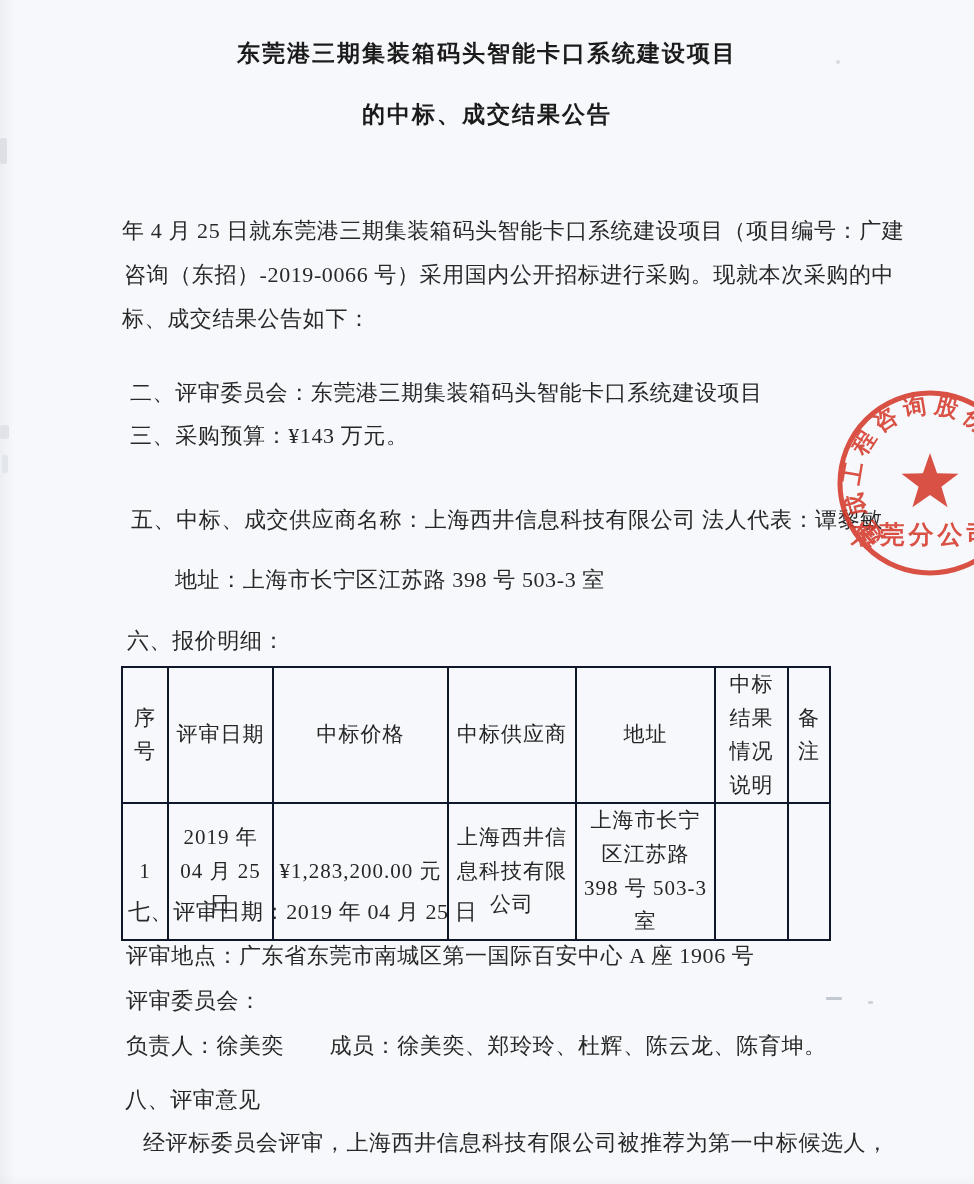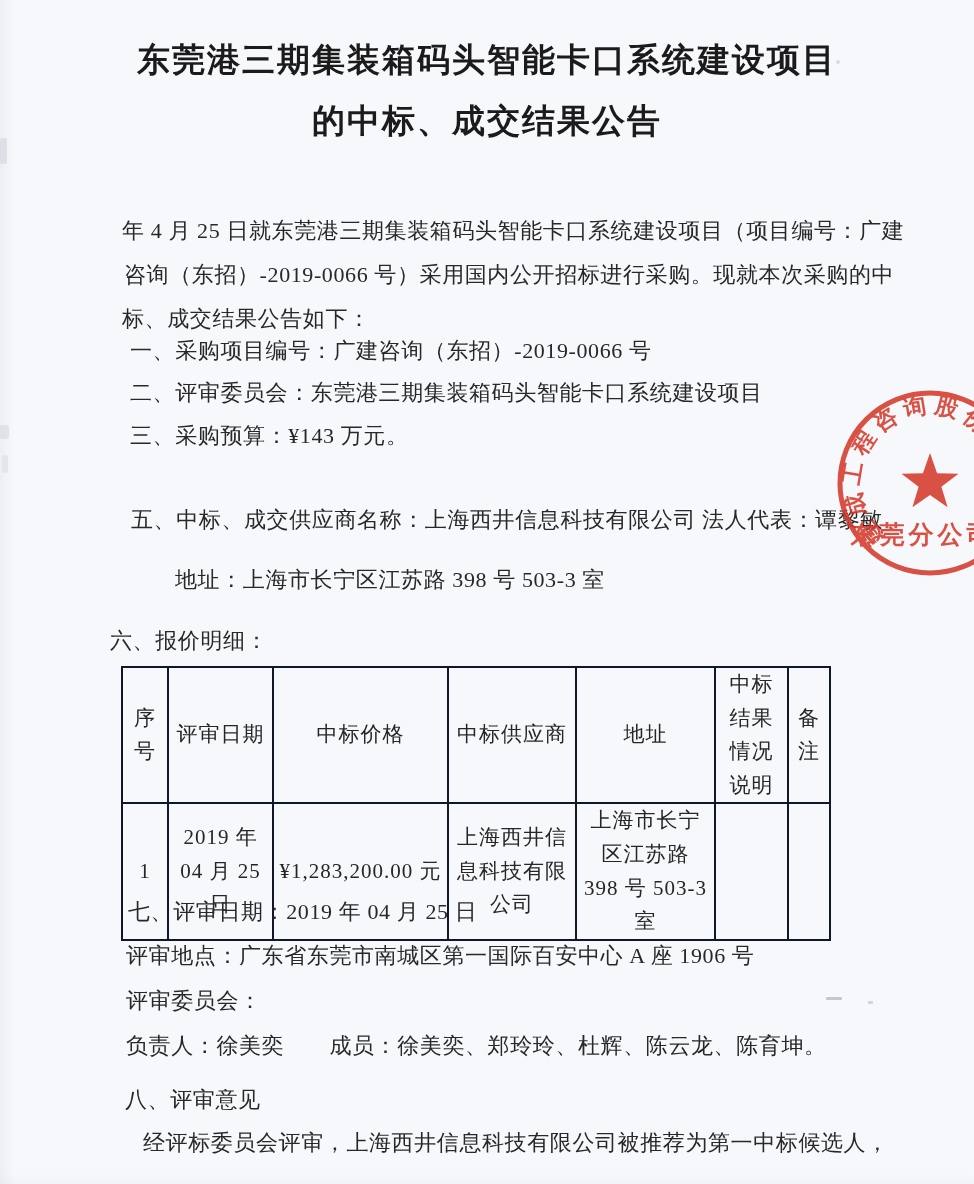--- a/index.html
+++ b/index.html
@@ -13,21 +13,21 @@
   }
   
   .page::before{
     content:"";position:absolute;inset:0;pointer-events:none;
     background:linear-gradient(90deg,rgba(190,195,205,.18) 0,rgba(190,195,205,0) 14px),
                linear-gradient(0deg,rgba(190,195,205,.10) 0,rgba(190,195,205,0) 10px);
   }
   .t-line{position:absolute;white-space:nowrap;}
   .doc-title{
     left:0;width:100%;text-align:center;
-    font-size:33px;font-weight:700;letter-spacing:2px;color:#1b1b1b;
+    font-size:23px;font-weight:700;letter-spacing:2px;color:#1b1b1b;
   }
   .body-line{font-size:22px;letter-spacing:.6px;color:#282828;}
   .bid-table{
     position:absolute;left:121px;top:666px;
     border-collapse:collapse;table-layout:fixed;
     font-size:21px;color:#262626;
   }
   .bid-table td,.bid-table th{
     border:2px solid #0f172a;
     font-weight:normal;
@@ -60,26 +60,25 @@
 
 <div class="page">
 
   <div class="t-line doc-title" style="top:38px;">东莞港三期集装箱码头智能卡口系统建设项目</div>
   <div class="t-line doc-title" style="top:99px;">的中标、成交结果公告</div>
 
   <div class="t-line body-line" style="top:216px;left:122px;">年 4 月 25 日就东莞港三期集装箱码头智能卡口系统建设项目（项目编号：广建</div>
   <div class="t-line body-line" style="top:260px;left:124px;">咨询（东招）-2019-0066 号）采用国内公开招标进行采购。现就本次采购的中</div>
   <div class="t-line body-line" style="top:304px;left:122px;">标、成交结果公告如下：</div>
 
-  <div class="t-line body-line" style="top:336px;left:130px;">一、采购项目编号：广建咨询（东招）-2019-0066 号</div>
   <div class="t-line body-line" style="top:378px;left:130px;">二、评审委员会：东莞港三期集装箱码头智能卡口系统建设项目</div>
   <div class="t-line body-line" style="top:421px;left:130px;">三、采购预算：¥143 万元。</div>
   <div class="t-line body-line" style="top:505px;left:131px;">五、中标、成交供应商名称：上海西井信息科技有限公司 法人代表：谭黎敏</div>
   <div class="t-line body-line" style="top:565px;left:175px;">地址：上海市长宁区江苏路 398 号 503-3 室</div>
-  <div class="t-line body-line" style="top:626px;left:110px;text-align:center;">六、报价明细：</div>
+  <div class="t-line body-line" style="top:626px;left:127px;text-align:center;">六、报价明细：</div>
 
   <table class="bid-table">
     <colgroup>
       <col style="width:44px">
         <col style="width:105px">
         <col style="width:175px">
       <col style="width:128px">
         <col style="width:139px">
         <col style="width:73px">
         <col style="width:42px">

